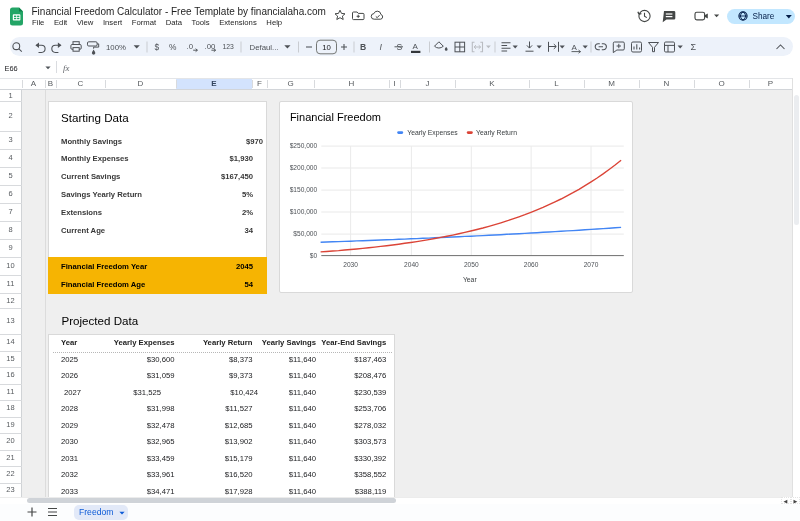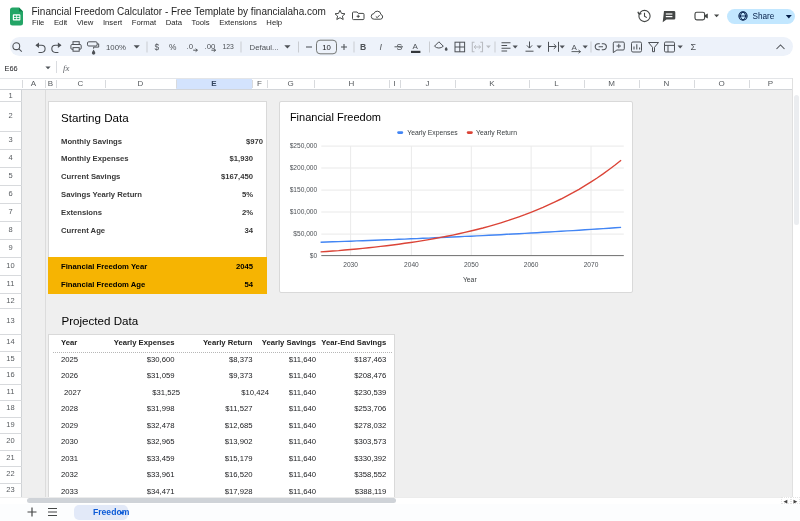--- a/index.html
+++ b/index.html
@@ -277,22 +277,22 @@
 <div class="tR" style="left:82.5px; top:264.6px; width:70px;">$30,600</div>
 <div class="tR" style="left:160.5px; top:264.6px; width:70px;">$8,373</div>
 <div class="tR" style="left:224px; top:264.6px; width:70px;">$11,640</div>
 <div class="tR" style="left:286.3px; top:264.6px; width:78px;">$187,463</div>
 <div class="tR" style="left:39px; top:281.1px; width:20px; text-align:left;">2026</div>
 <div class="tR" style="left:82.5px; top:281.1px; width:70px;">$31,059</div>
 <div class="tR" style="left:160.5px; top:281.1px; width:70px;">$9,373</div>
 <div class="tR" style="left:224px; top:281.1px; width:70px;">$11,640</div>
 <div class="tR" style="left:286.3px; top:281.1px; width:78px;">$208,476</div>
 <div class="tR" style="left:39px; top:297.6px; width:20px; text-align:right;">2027</div>
-<div class="tR" style="left:88px; top:297.6px; width:70px;">$31,525</div>
-<div class="tR" style="left:177px; top:297.6px; width:70px;">$10,424</div>
+<div class="tR" style="left:69px; top:297.6px; width:70px;">$31,525</div>
+<div class="tR" style="left:166px; top:297.6px; width:70px;">$10,424</div>
 <div class="tR" style="left:224px; top:297.6px; width:70px;">$11,640</div>
 <div class="tR" style="left:286.3px; top:297.6px; width:78px;">$230,539</div>
 <div class="tR" style="left:39px; top:314.1px; width:20px; text-align:left;">2028</div>
 <div class="tR" style="left:82.5px; top:314.1px; width:70px;">$31,998</div>
 <div class="tR" style="left:160.5px; top:314.1px; width:70px;">$11,527</div>
 <div class="tR" style="left:224px; top:314.1px; width:70px;">$11,640</div>
 <div class="tR" style="left:286.3px; top:314.1px; width:78px;">$253,706</div>
 <div class="tR" style="left:39px; top:330.6px; width:20px; text-align:left;">2029</div>
 <div class="tR" style="left:82.5px; top:330.6px; width:70px;">$32,478</div>
 <div class="tR" style="left:160.5px; top:330.6px; width:70px;">$12,685</div>
@@ -360,18 +360,18 @@
   <div class="abs" style="left:27px; top:497.5px; width:369px; height:5px; background:#cfd3d8; border-radius:3px;"></div>
   <div class="abs" style="left:780.5px; top:496.5px; width:10px; height:7px; background:#fff; border:1px dotted #e3e3e3; font-size:5px; color:#444; text-align:center; line-height:6px;">◀</div>
   <div class="abs" style="left:791px; top:496.5px; width:9px; height:7px; background:#fff; border:1px dotted #e3e3e3; font-size:5px; color:#444; text-align:center; line-height:6px;">▶</div>
 
   <div class="abs" style="left:0; top:503.5px; width:800px; height:17.5px; background:#fcfdfe;"></div>
   <svg class="abs" style="left:27px; top:506px;" width="34" height="12" viewBox="0 0 34 12">
     <path d="M5 1.5 V10.5 M0.5 6 H9.5" stroke="#444746" stroke-width="1.2" fill="none"></path>
     <path d="M21 2.5 h9 M21 6 h9 M21 9.5 h9" stroke="#444746" stroke-width="1.2" fill="none"></path>
   </svg>
   <div class="abs" style="left:74px; top:504.5px; width:54px; height:15px; background:#e2e9f8; border-radius:5px;"></div>
-  <div class="abs" style="left:79px; top:507px; font-size:8.6px; font-weight:bold; color:#0d5bd7;margin-left:14px;">Freedom</div>
+  <div class="abs" style="left:79px; top:507px; font-size:8.6px; font-weight:normal; color:#0d5bd7;">Freedom</div>
   <svg class="abs" style="left:118.6px; top:510.6px;" width="6" height="4.4" viewBox="0 0 6 4.4">
       <path d="M0.4 0.7 l2.6 2.8 2.6 -2.8 z" fill="#0d5bd7"></path>
     </svg>
 
 </div>
 
 </body></html>

